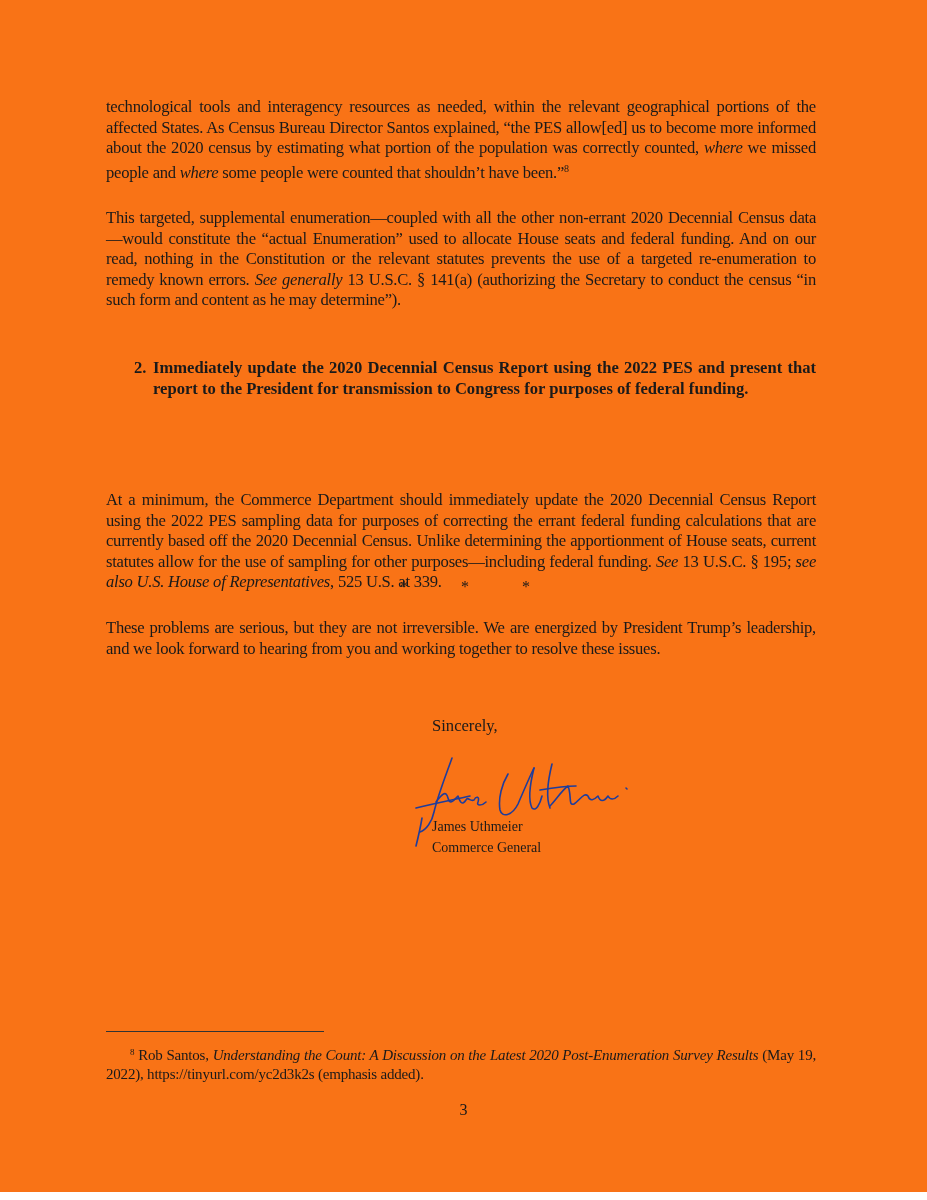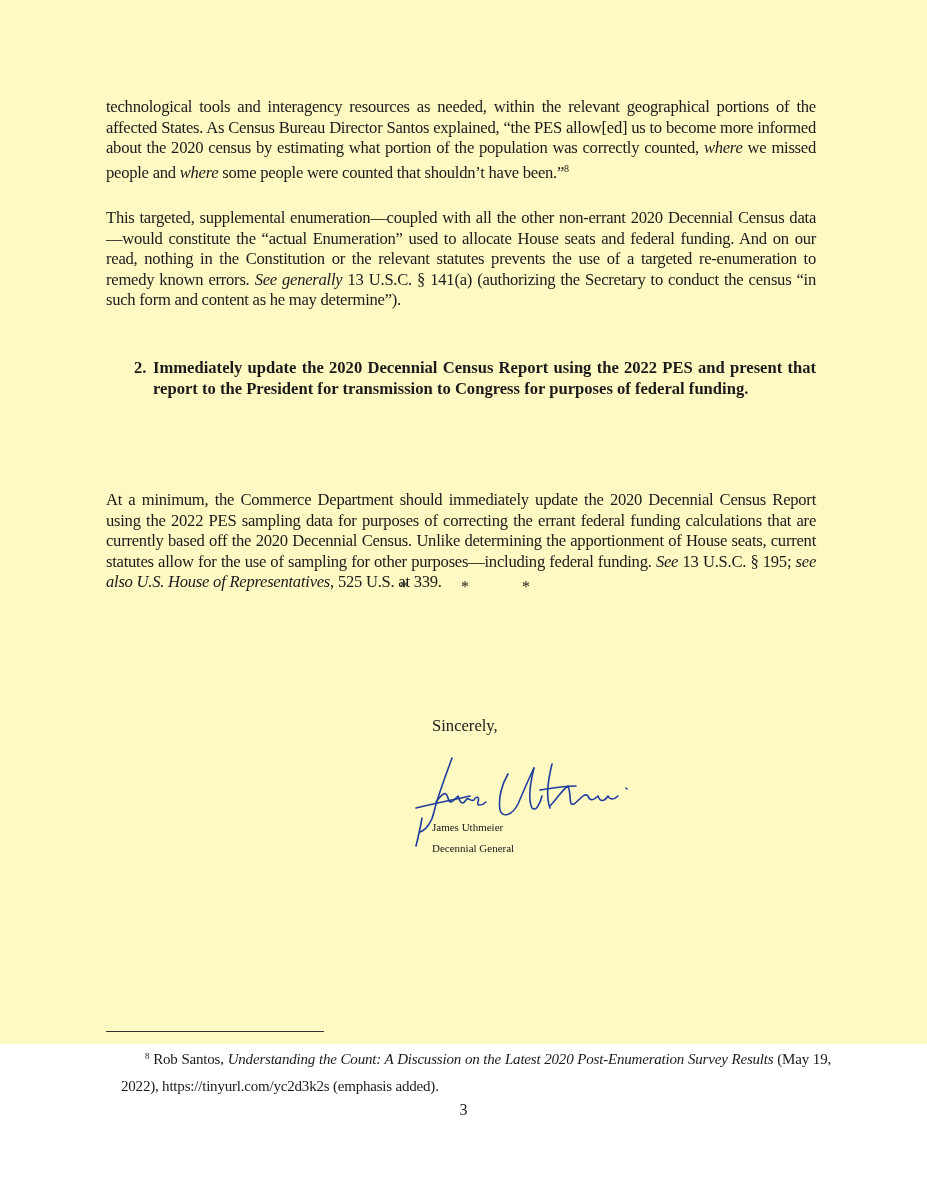--- a/index.html
+++ b/index.html
@@ -1,37 +1,37 @@
 <!DOCTYPE html>
 <html><head>
 <meta charset="utf-8">
 <style>
   html, body { margin: 0; padding: 0; background: #ffffff; }
   body { width: 927px; height: 1200px; position: relative; overflow: hidden;
          font-family: "DejaVu Serif", "Liberation Serif", serif; color: #1a1a1a; }
-  .page { position: absolute; left: 0; top: 0; width: 927px; height: 1044px; background: #fef9c3; }
+  .page { position: absolute; left: 0; top: 0; width: 927px; height: 1192px; background: #f97316; }
   .para { position: absolute; left: 106px; width: 710px; font-size: 15.2px; line-height: 20.6px;
           text-align: justify; letter-spacing: -0.25px; font-family: "Liberation Serif", serif; font-size: 16.6px; }
   .para i { font-style: italic; }
   #p1 { top: 97px; }
   #p2 { top: 208px; }
   .heading { position: absolute; left: 134px; width: 682px; top: 358px; font-weight: bold;
              font-family: "Liberation Serif", serif; font-size: 16.6px; line-height: 20.6px; text-align: justify; }
   .heading .num { position: absolute; left: 0; }
   .heading .txt { display: block; margin-left: 19px; }
   #p3 { top: 456px; margin-top: 34px; }
   .stars { position: absolute; top: 578px; left: 400px; width: 130px; display: flex; justify-content: space-between;
            font-family: "Liberation Serif", serif; font-size: 16px; }
   #p4 { top: 618px; }
   .closing { position: absolute; left: 432px; top: 716px; font-family: "Liberation Serif", serif; font-size: 16.6px; }
   .sig { position: absolute; left: 412px; top: 750px; width: 240px; height: 100px; }
-  .signame { position: absolute; left: 432px; top: 817px; font-family: "Liberation Serif", serif; font-size: 11px; line-height: 20.6px; }
+  .signame { position: absolute; left: 432px; top: 817px; font-family: "Liberation Serif", serif; font-size: 14px; line-height: 20.6px; }
   .fn-rule { position: absolute; left: 106px; top: 1031px; width: 218px; height: 0; border-top: 1px solid #333; }
-  .footnote { position: absolute; left: 121px; top: 1043px; width: 710px; font-family: "Liberation Serif", serif;
-              font-size: 15px; line-height: 27px; text-align: justify; text-indent: 24px; letter-spacing: -0.2px; }
+  .footnote { position: absolute; left: 106px; top: 1043px; width: 710px; font-family: "Liberation Serif", serif;
+              font-size: 15px; line-height: 19px; text-align: justify; text-indent: 24px; letter-spacing: -0.2px; }
   .footnote sup { font-size: 9px; vertical-align: 5px; }
   .pagenum { position: absolute; top: 1101px; left: 0; width: 927px; text-align: center;
              font-family: "Liberation Serif", serif; font-size: 16px; }
   sup.ref { font-size: 10px; vertical-align: 6px; }
 </style>
 </head>
 <body>
 
 <div class="page">
 
@@ -45,41 +45,42 @@
   </div>
 
   <div class="para" id="p3"><span>At a minimum, the Commerce Department should immediately update the 2020 Decennial Census Report using the 2022 PES sampling data for purposes of correcting the errant fed­eral funding calculations that are currently based off the 2020 Decennial Census.  Unlike determining the apportionment of House seats, current statutes allow for the use of sampling for other purposes—including federal funding.  </span><i>See</i><span> 13 U.S.C. § 195; </span><i>see also U.S. House of Representatives</i><span>, 525 U.S. at 339.</span></div>
 
   <div class="stars">
     <span>*</span>
     <span>*</span>
     <span>*</span>
   </div>
 
+  <div class="para" id="p4">These problems are serious, but they are not irreversible.  We are energized by President Trump’s leadership, and we look forward to hearing from you and working together to resolve these issues.</div>
 
   <div class="closing">Sincerely,</div>
 
   <svg class="sig" viewBox="0 0 240 100">
     <g fill="none" stroke="#1f3d9c" stroke-width="1.6" stroke-linecap="round" stroke-linejoin="round">
       <path d="M40 8 C 34 25, 26 45, 22 62 C 20 72, 14 80, 8 82"></path>
       <path d="M4 58 C 20 54, 40 50, 58 46"></path>
       <path d="M24 52 C 30 44, 34 40, 36 48 C 38 56, 42 50, 46 46 C 48 52, 50 56, 54 50 C 56 46, 58 52, 62 50 C 64 46, 68 46, 66 52 C 64 56, 70 56, 74 52"></path>
       <path d="M96 24 C 90 34, 86 48, 88 60 C 90 68, 100 66, 106 54 C 112 40, 118 26, 122 18"></path>
       <path d="M122 18 C 118 34, 116 50, 120 58 C 124 62, 128 54, 130 46"></path>
       <path d="M140 14 C 136 30, 134 48, 138 58"></path>
       <path d="M128 40 C 140 38, 152 36, 164 36"></path>
       <path d="M138 56 C 144 50, 150 40, 156 36 C 160 46, 156 56, 162 54 C 168 50, 172 42, 176 46 C 178 52, 182 50, 186 46 C 188 52, 192 52, 196 46 C 198 50, 202 50, 206 46"></path>
       <path d="M214 38 L 215 39"></path>
       <path d="M10 68 C 8 80, 6 88, 4 96"></path>
     </g>
   </svg>
 
   <div class="signame">
     <div>James Uthmeier</div>
-    <div>Decennial General</div>
+    <div>Commerce General</div>
   </div>
 
   <div class="fn-rule"></div>
 
   <div class="footnote"><sup>8</sup><span> Rob Santos, </span><i>Understanding the Count: A Discussion on the Latest 2020 Post-Enumeration Survey Results</i><span> (May 19, 2022), https://tinyurl.com/yc2d3k2s (emphasis added).</span></div>
 
   <div class="pagenum">3</div>
 </div>
 
 </body></html>

